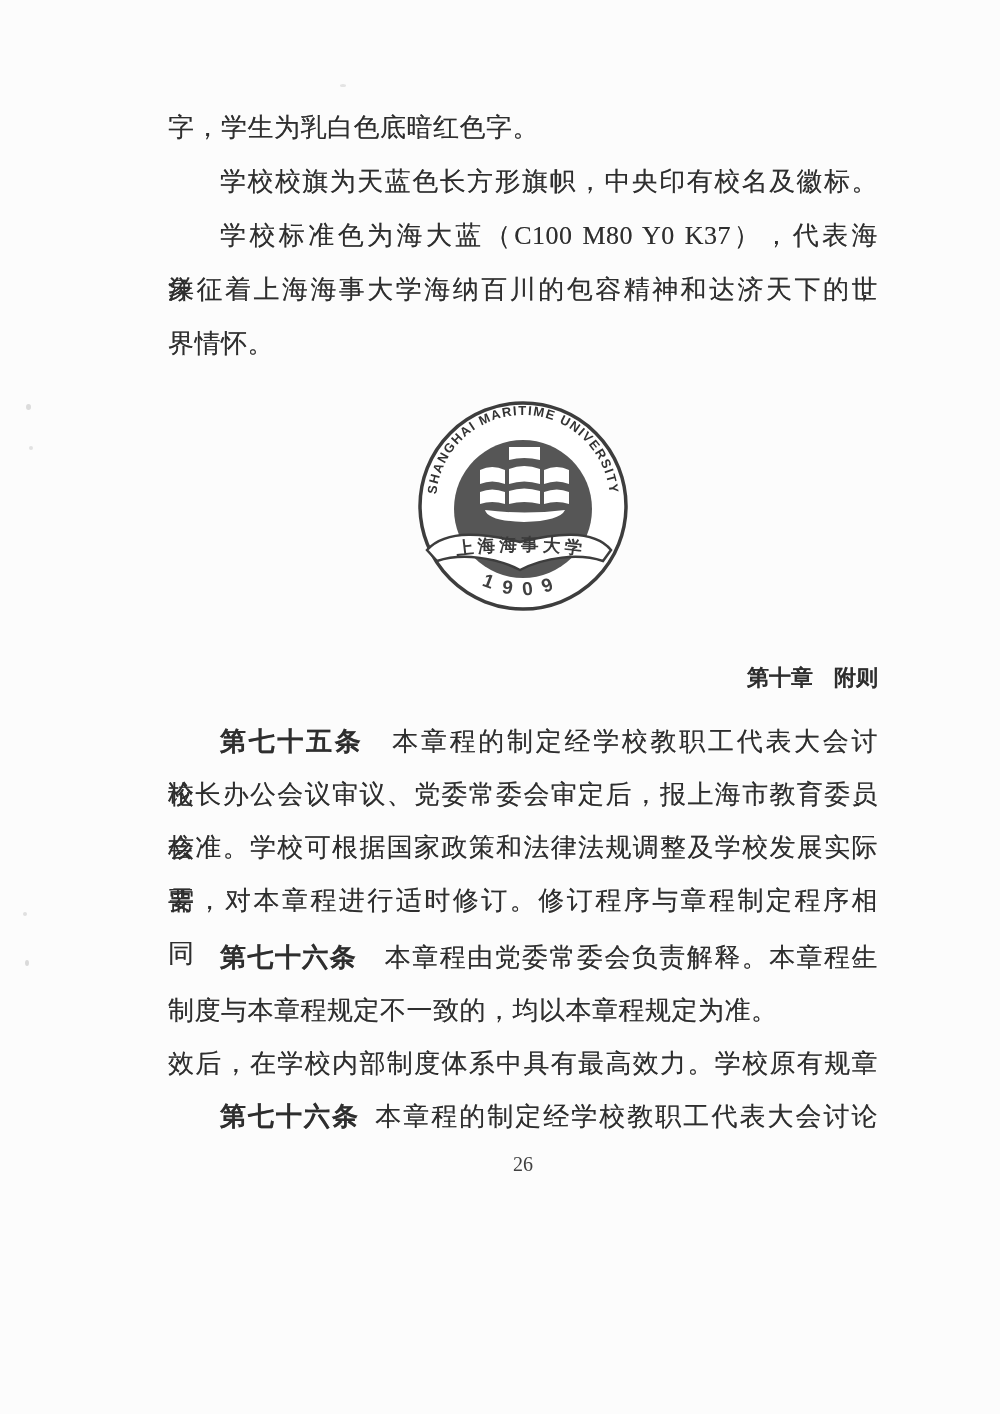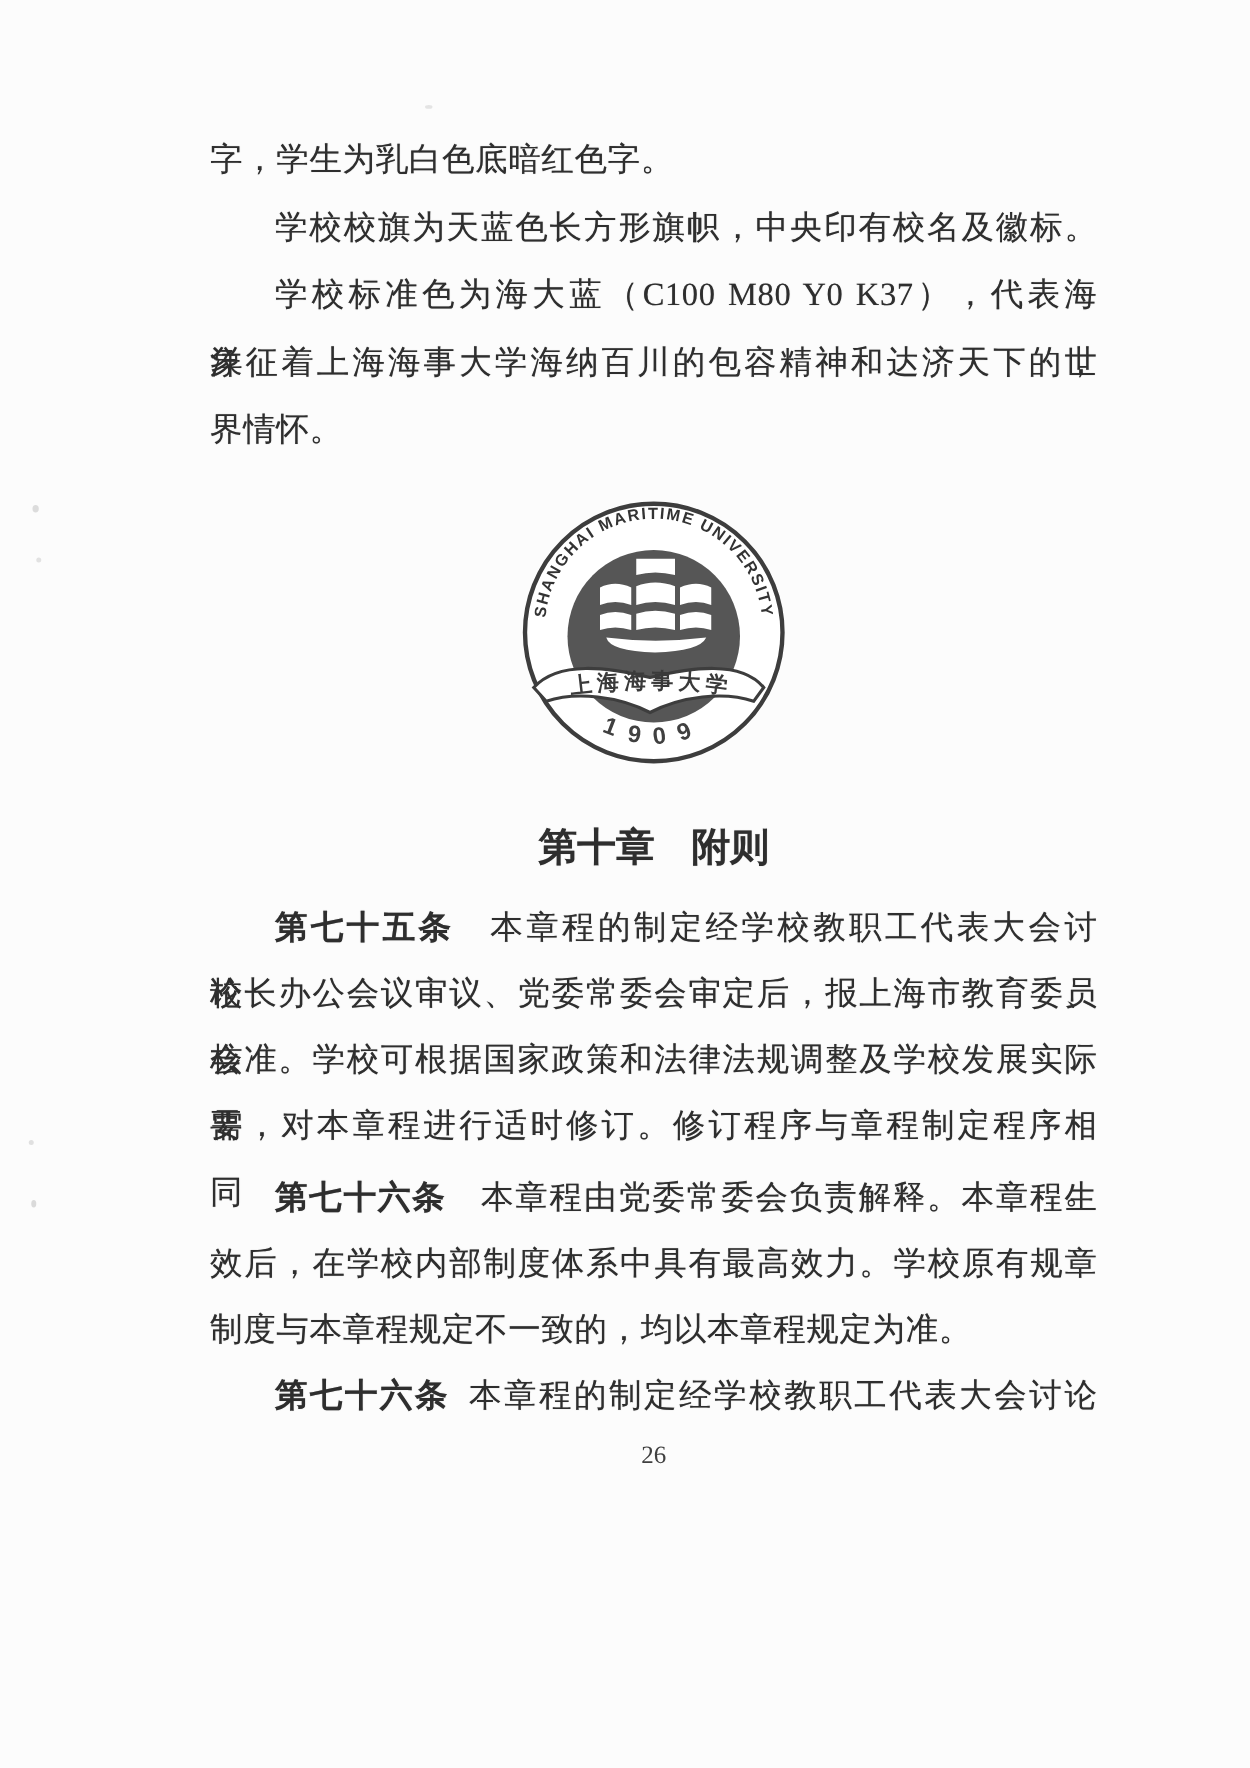--- a/index.html
+++ b/index.html
@@ -23,21 +23,21 @@
     letter-spacing:0.5px;
     white-space:normal;
     text-shadow:0 0 0.6px rgba(55,55,55,0.55);
   }
   .ind{text-indent:2em;}
   .fill{text-align:justify;text-align-last:justify;}
   .b{font-weight:bold;}
   .logo-wrap{margin-top:29px;height:212px;text-align:center;}
   .heading{
     margin-top:39px;height:54px;line-height:54px;
-    text-align:center;font-size:31px;font-weight:bold;
+    text-align:right;font-size:22px;font-weight:bold;
     text-shadow:0 0 0.6px rgba(55,55,55,0.55);
   }
   .heading .num{margin-right:0.95em;}
   .footer{
     margin-top:8px;height:26px;line-height:26px;
     text-align:center;font-size:20px;color:#404040;
   }
   .seal-ring-text{
     font-family:"Liberation Sans","DejaVu Sans",sans-serif;
     font-size:13px;font-weight:bold;letter-spacing:1.4px;fill:#333333;
@@ -119,21 +119,21 @@
     <div class="heading">
       <span class="num">第十章</span><span>附则</span>
     </div>
 
     <div class="articles">
       <div class="ln ind fill"><span class="b">第七十五条</span><span>　本章程的制定经学校教职工代表大会讨论、</span></div>
       <div class="ln fill"><span>校长办公会议审议、党委常委会审定后，报上海市教育委员会</span></div>
       <div class="ln fill"><span>核准。学校可根据国家政策和法律法规调整及学校发展实际需</span></div>
       <div class="ln fill"><span>要，对本章程进行适时修订。修订程序与章程制定程序相同。</span></div>
       <div class="ln ind fill" style="margin-top:4px;"><span class="b">第七十六条</span><span>　本章程由党委常委会负责解释。本章程生</span></div>
+      <div class="ln"><span>制度与本章程规定不一致的，均以本章程规定为准。</span></div>
       <div class="ln fill"><span>效后，在学校内部制度体系中具有最高效力。学校原有规章</span></div>
-      <div class="ln"><span>制度与本章程规定不一致的，均以本章程规定为准。</span></div>
       <div class="ln ind fill"><span class="b">第七十六条</span><span> 本章程的制定经学校教职工代表大会讨论</span></div>
     </div>
 
   </div>
 
   <div class="footer">26</div>
 </div>
 
 </body></html>

